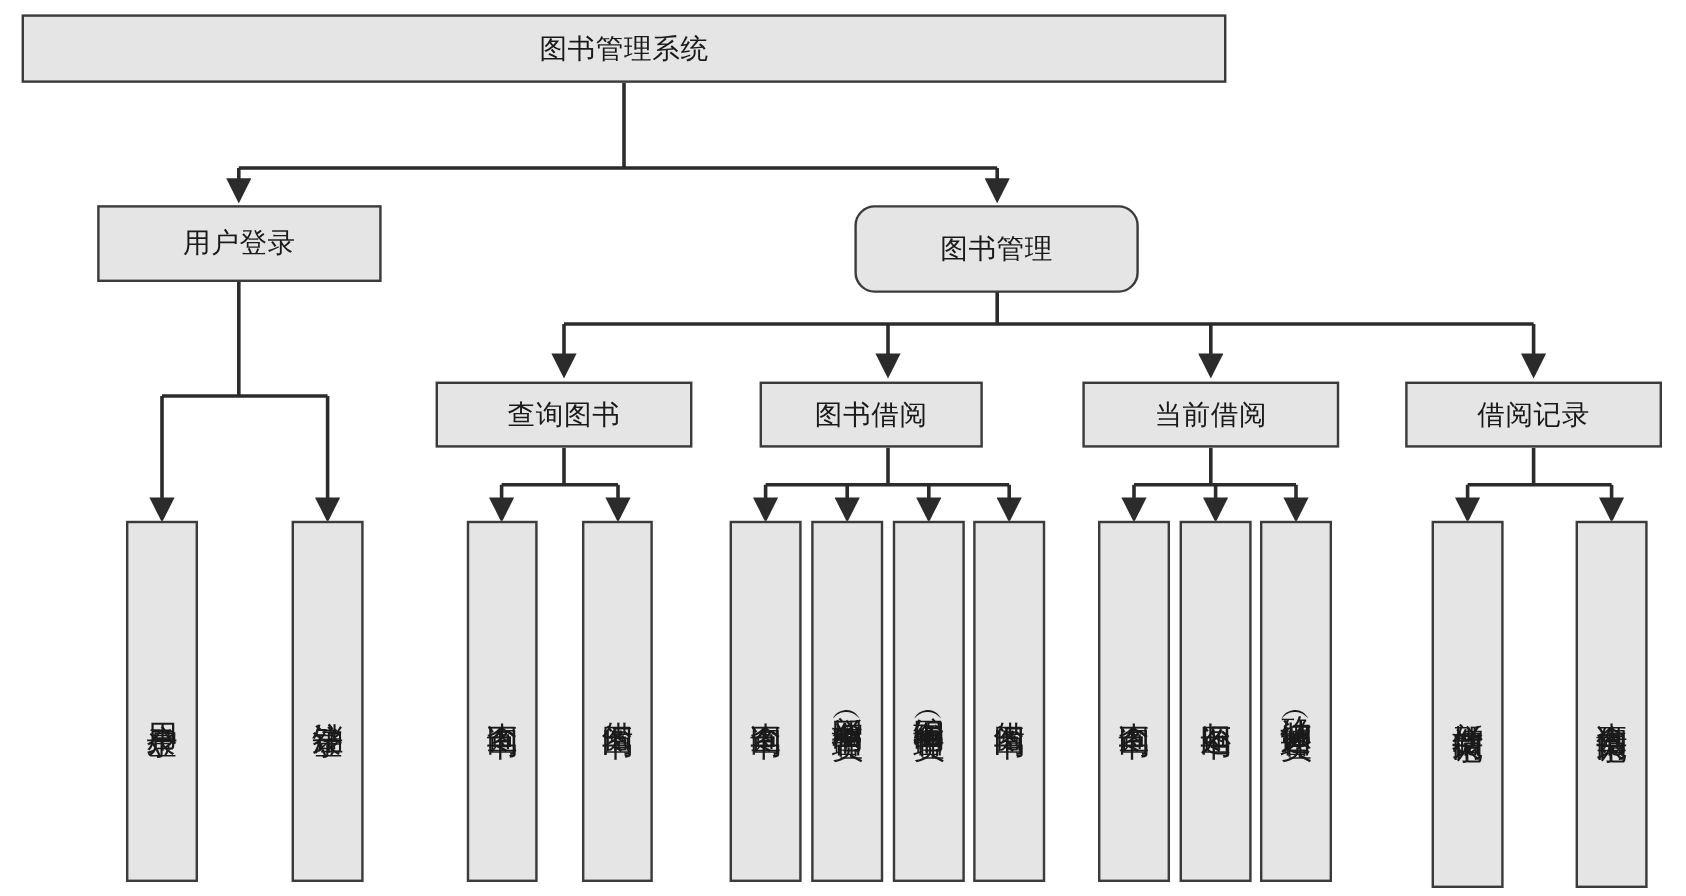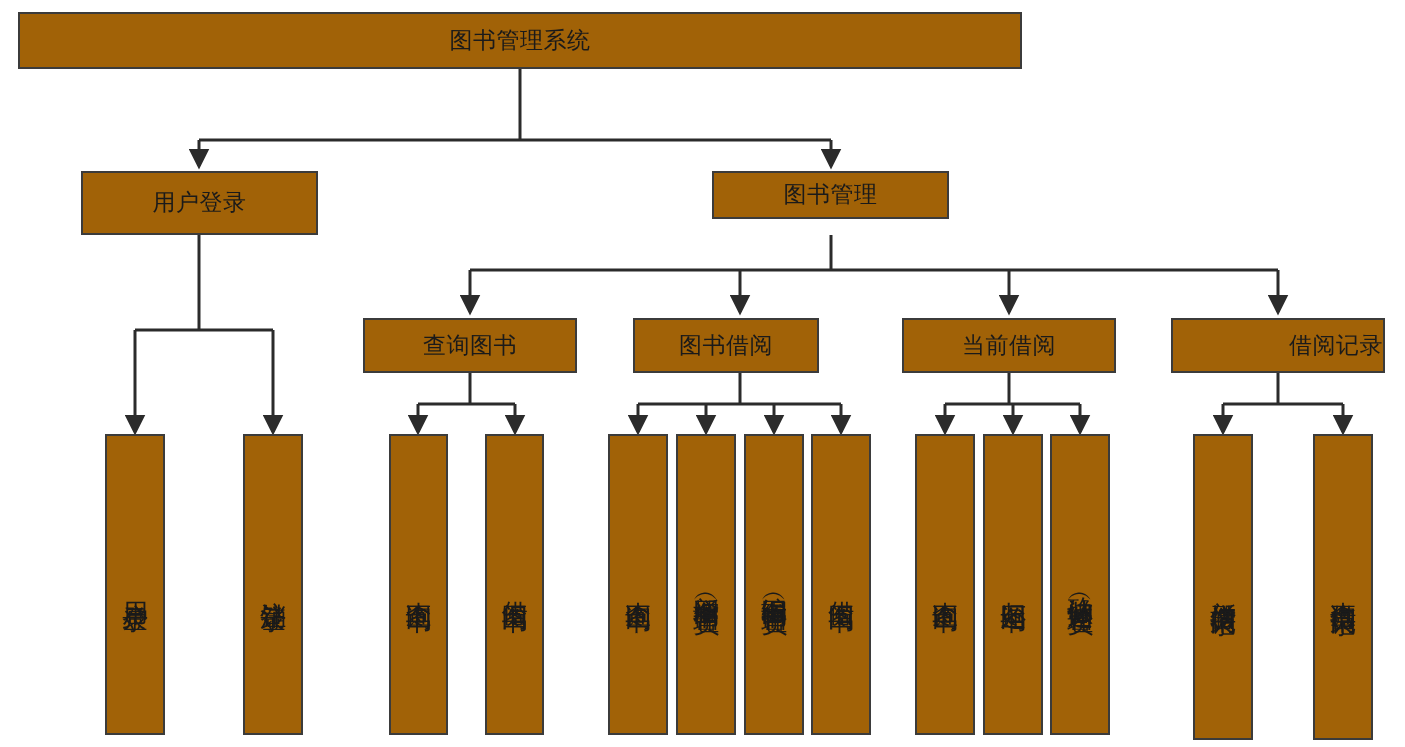--- a/index.html
+++ b/index.html
@@ -22,21 +22,21 @@
     left: 0;
     top: 0;
     width: 1405px;
     height: 747px;
     pointer-events: none;
   }
   .node {
     position: absolute;
     box-sizing: border-box;
     border: 2.5px solid #3b3b3b;
-    background: #a16207;
+    background: #e5e5e5;
     display: flex;
     align-items: center;
     justify-content: center;
     color: #1a1a1a;
   }
   .node .label {
     display: block;
     text-align: center;
     line-height: 1.02;
     letter-spacing: 0.5px;
@@ -126,34 +126,34 @@
     </g>
   </svg>
 
   <div class="node horiz" style="left:18px; top:12px; width:1004px; height:57px;">
     <span class="label">图书管理系统</span>
   </div>
 
   <div class="node horiz" style="left:81px; top:171px; width:237px; height:64px;">
     <span class="label">用户登录</span>
   </div>
-  <div class="node horiz" style="left:712px; top:171px; width:237px; height:48px;">
+  <div class="node horiz" style="left:712px; top:171px; width:237px; height:73px;border-radius:17px;">
     <span class="label">图书管理</span>
   </div>
 
   <div class="node horiz" style="left:363px; top:318px; width:214px; height:55px;">
     <span class="label">查询图书</span>
   </div>
   <div class="node horiz" style="left:633px; top:318px; width:186px; height:55px;">
     <span class="label">图书借阅</span>
   </div>
   <div class="node horiz" style="left:902px; top:318px; width:214px; height:55px;">
     <span class="label">当前借阅</span>
   </div>
-  <div class="node horiz" style="left:1171px; top:318px; width:214px; height:55px;justify-content:flex-end;">
+  <div class="node horiz" style="left:1171px; top:318px; width:214px; height:55px;">
     <span class="label">借阅记录</span>
   </div>
 
   <div class="node vert" style="left:105px; top:434px; width:60px; height:301px;">
     <span class="label">用户登录</span>
   </div>
   <div class="node vert" style="left:243px; top:434px; width:60px; height:301px;">
     <span class="label">注销登录</span>
   </div>
 

